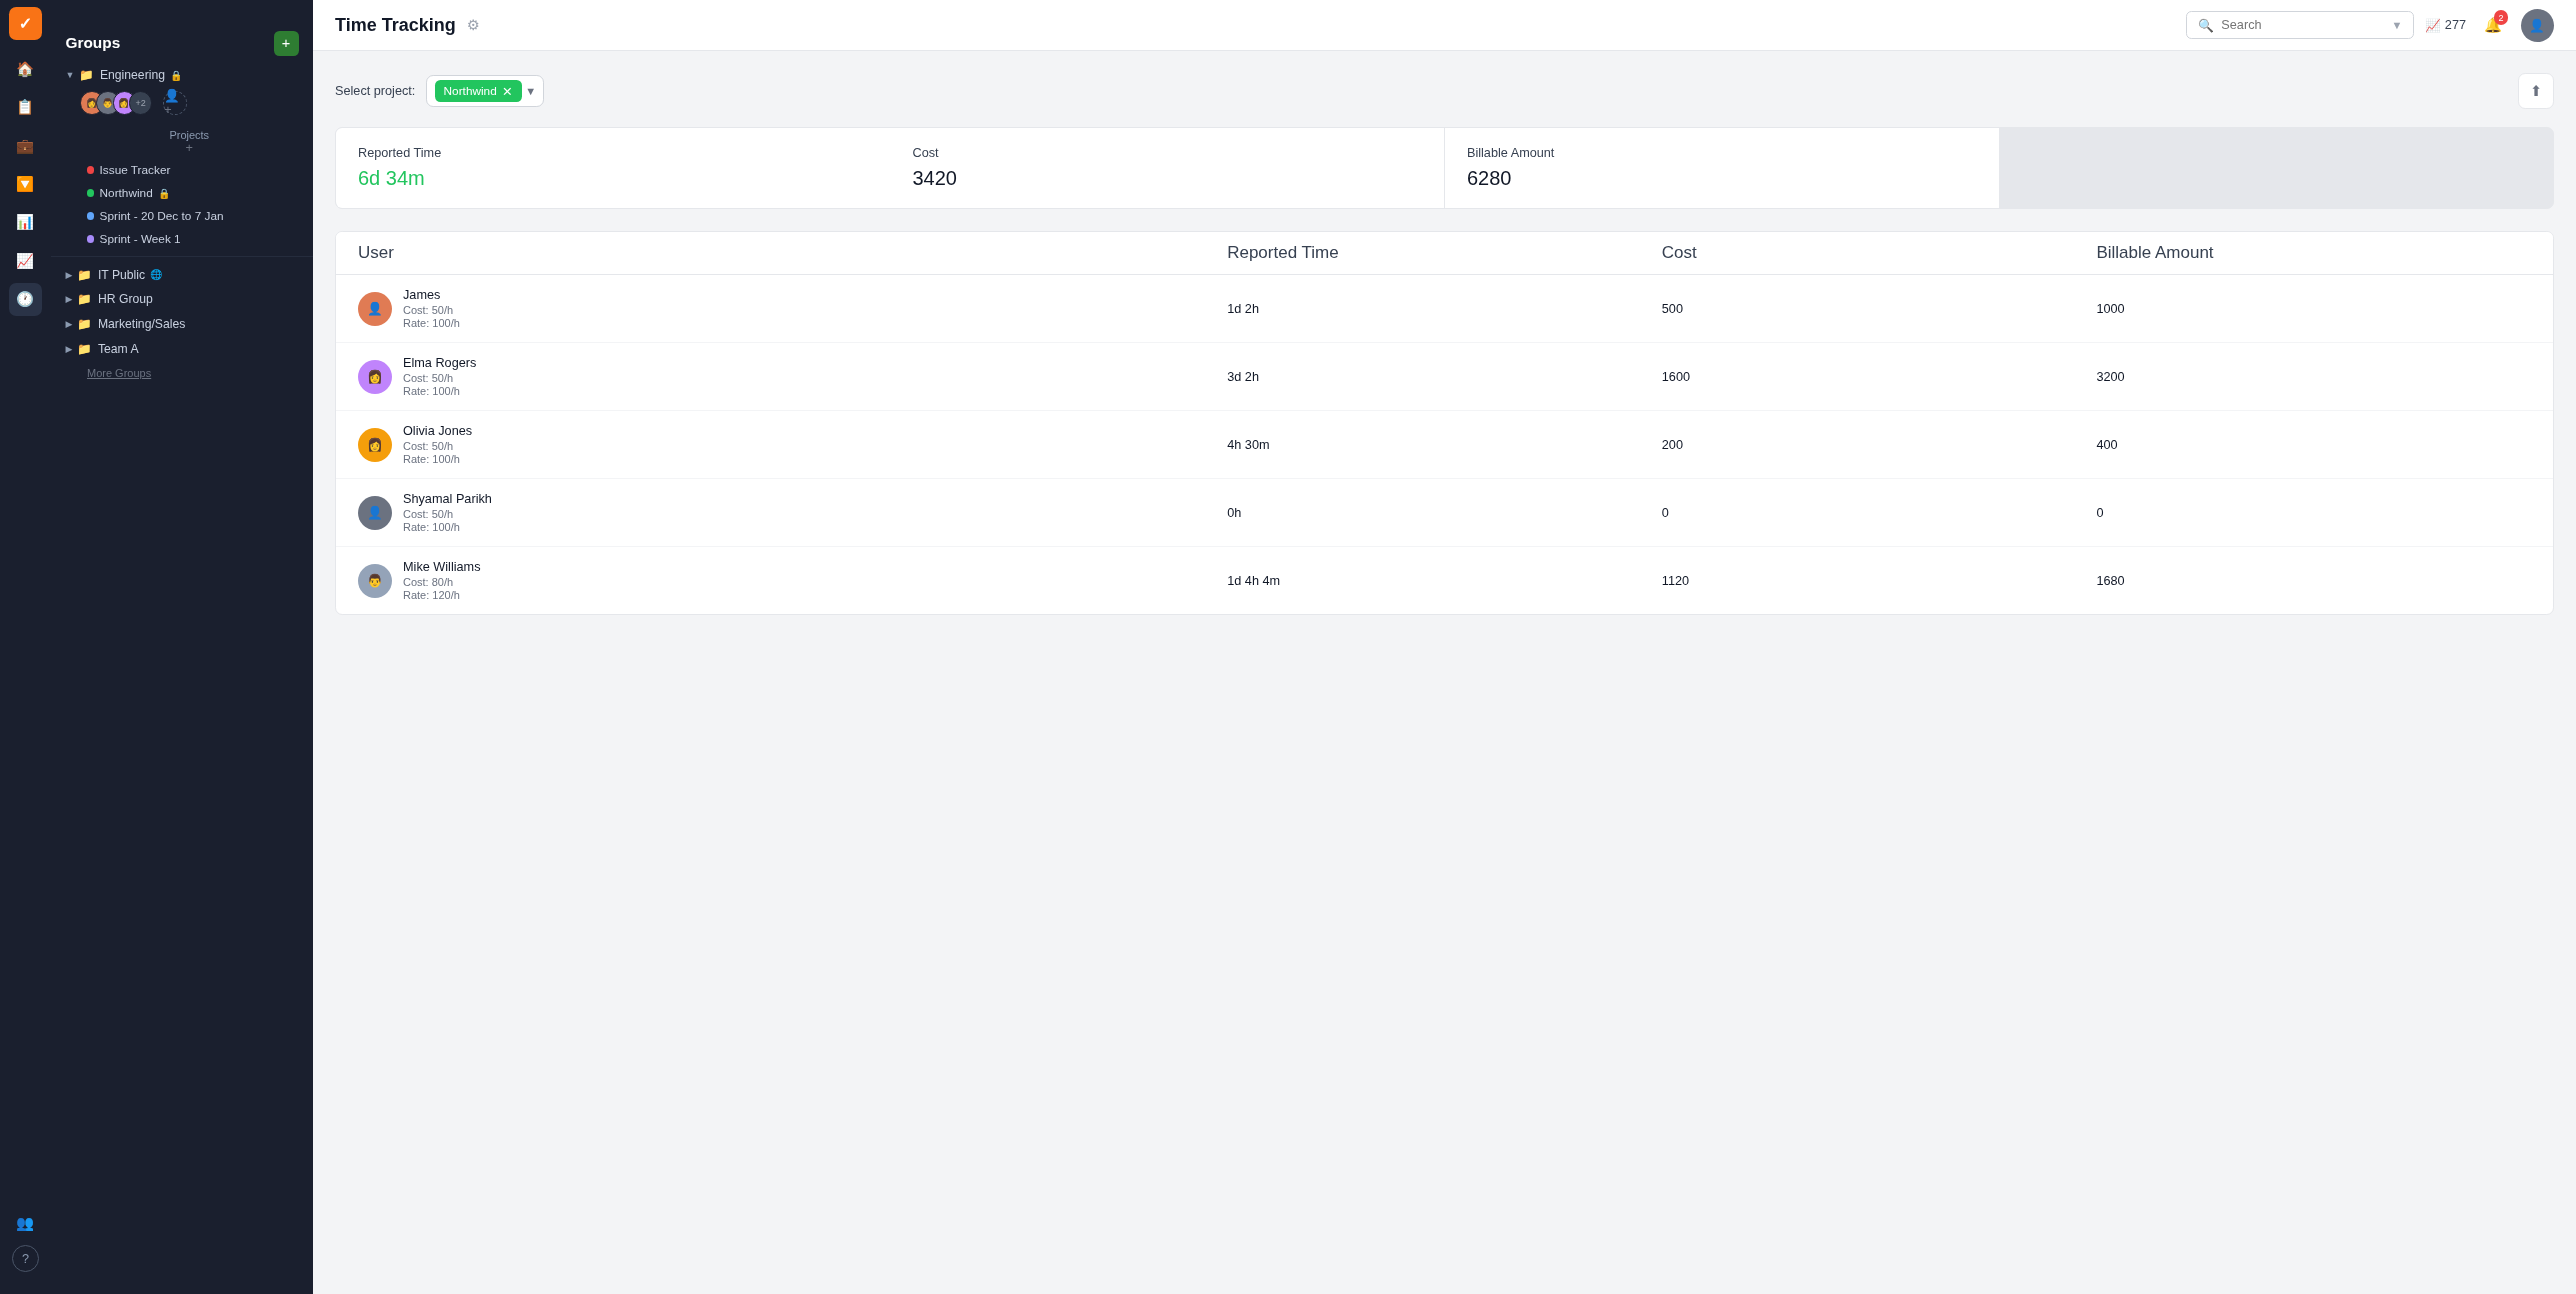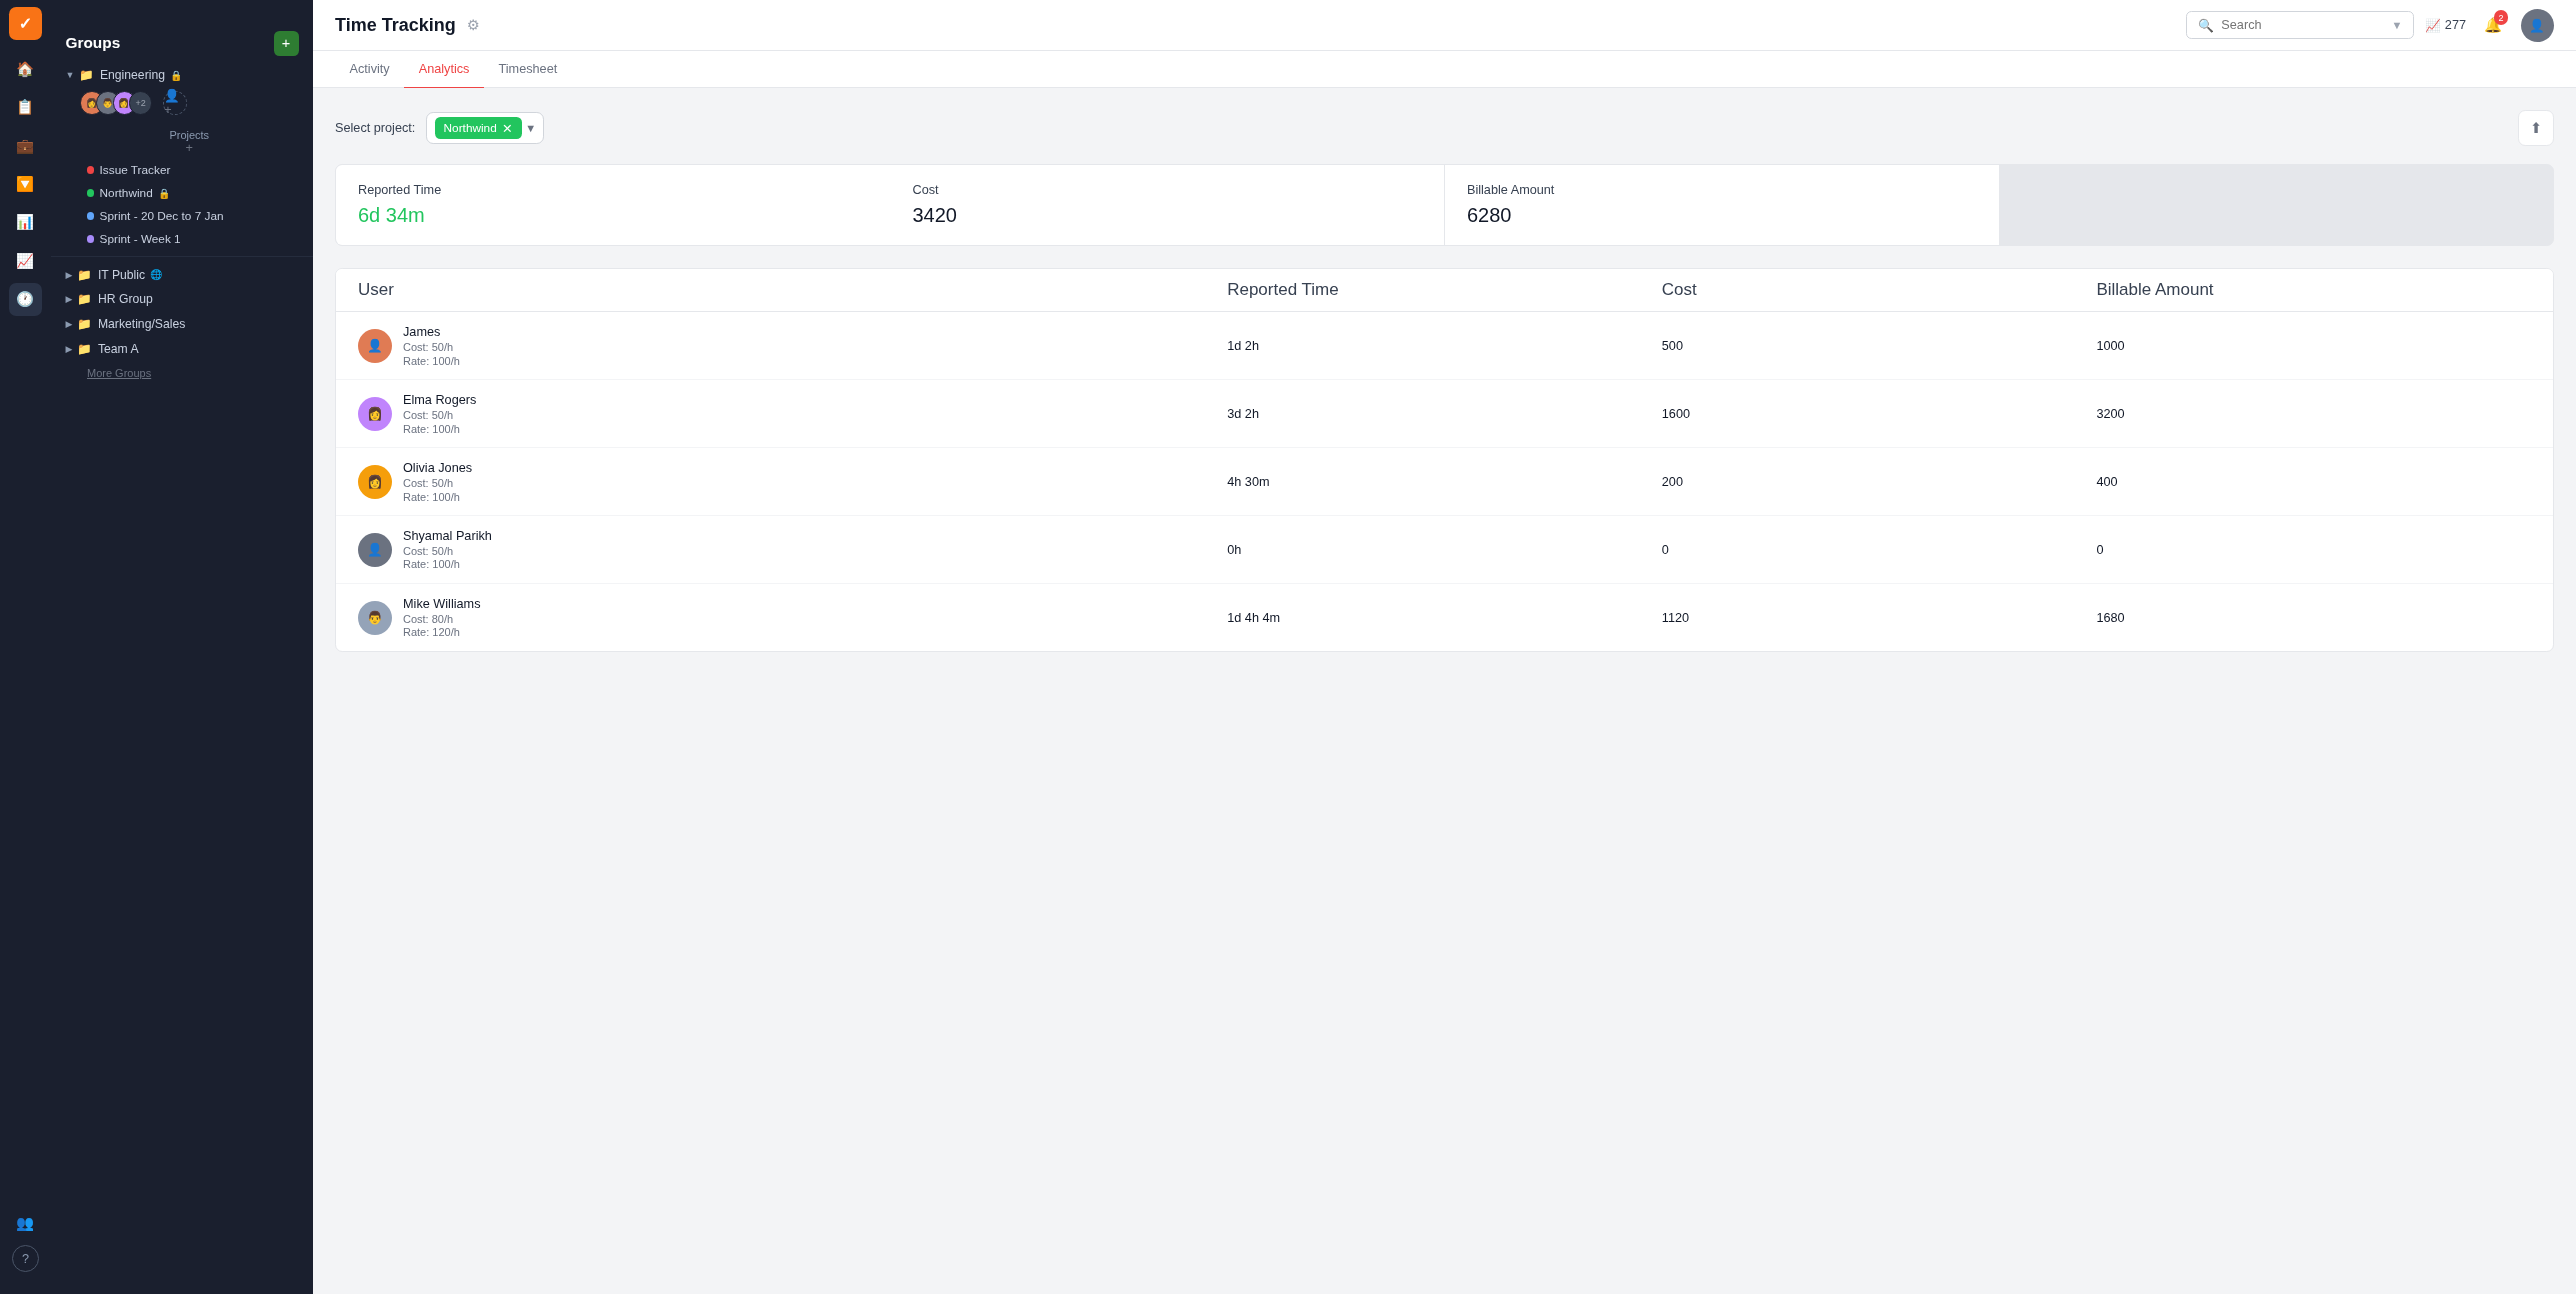--- a/index.html
+++ b/index.html
@@ -427,25 +427,20 @@
         <span>277</span>
       </div>
       <div class="notif-btn">
         <span>🔔</span>
         <span class="notif-badge">2</span>
       </div>
       <div class="user-avatar">👤</div>
     </div>
   </div>
 
-  <div class="nav-tabs">
-    <div class="nav-tab">Activity</div>
-    <div class="nav-tab active">Analytics</div>
-    <div class="nav-tab">Timesheet</div>
-  </div>
 
   <div class="content">
 
     <div class="project-select-row">
       <span class="project-select-label">Select project:</span>
       <div class="project-select-wrapper">
         <div class="project-tag">
           <span>Northwind</span>
           <span class="project-tag-remove">✕</span>
         </div>

